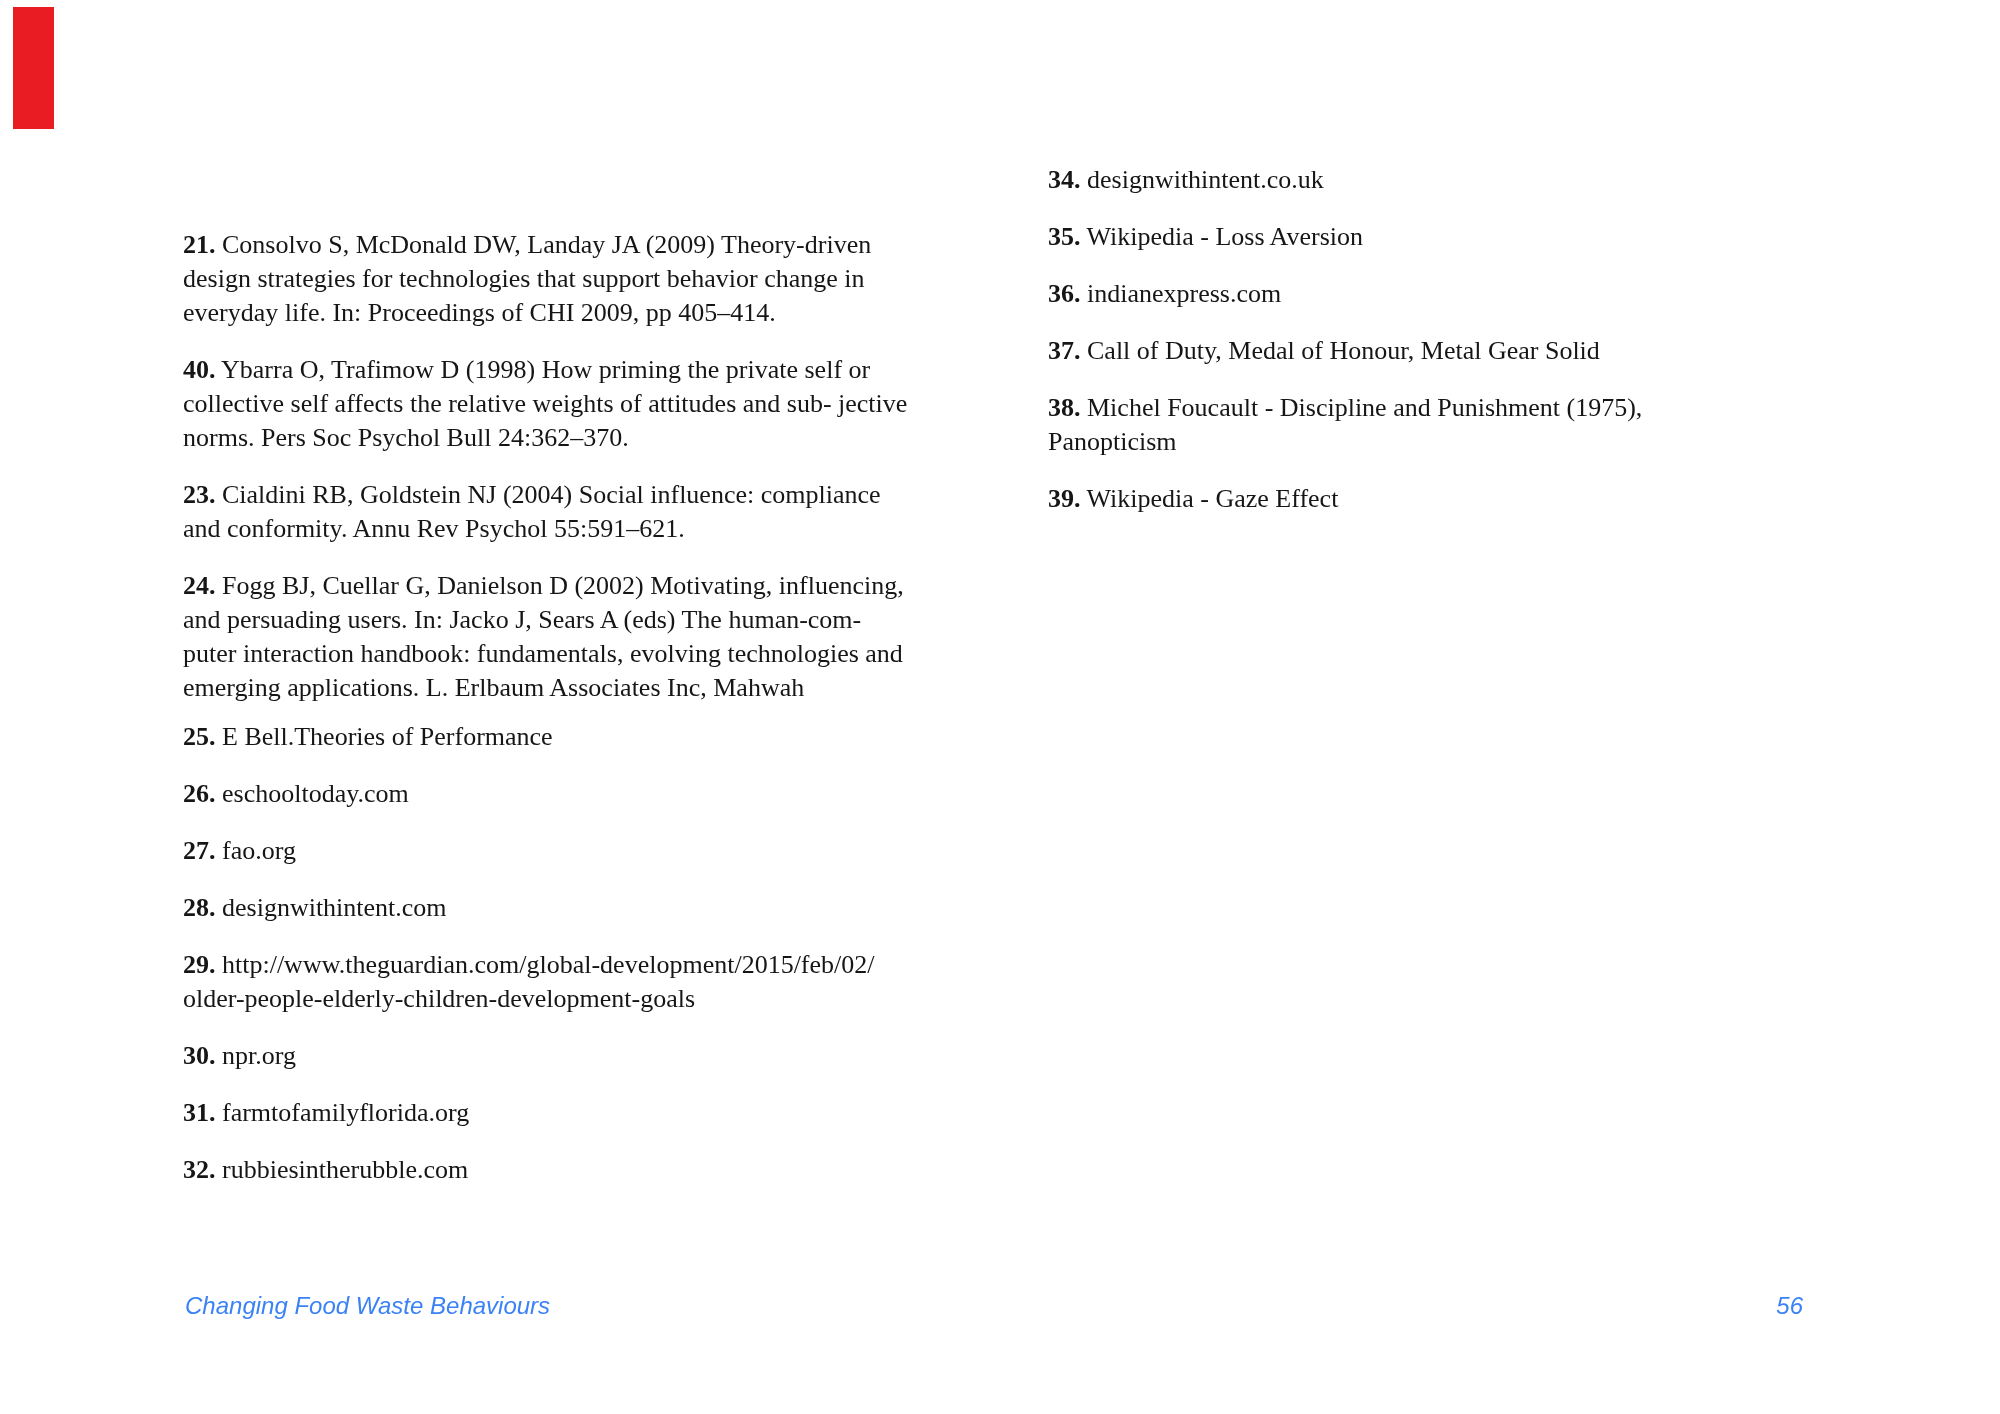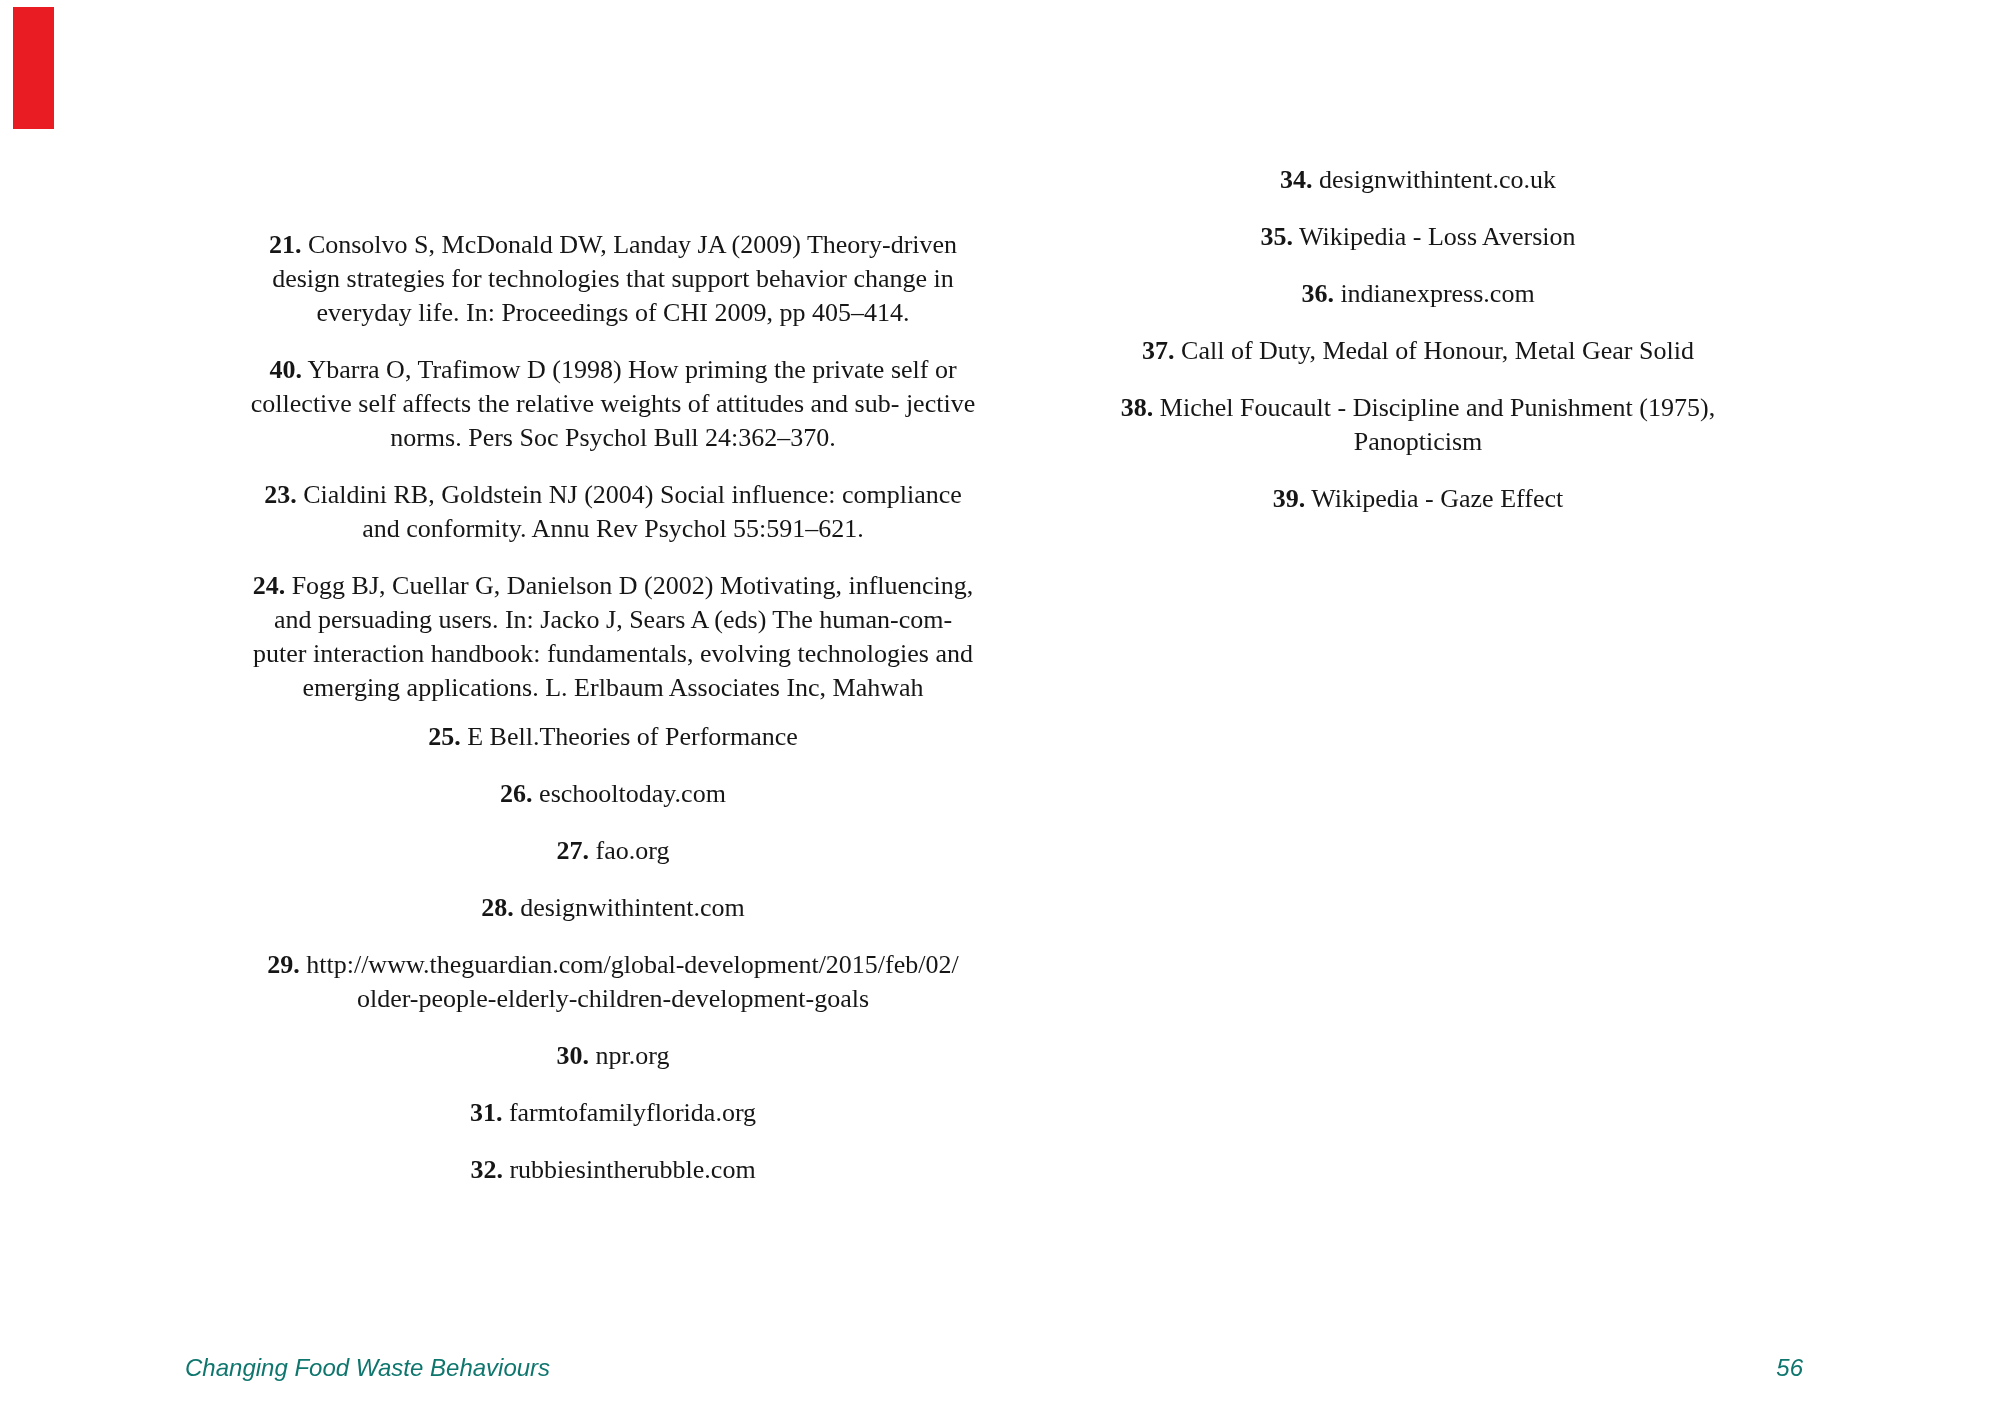--- a/index.html
+++ b/index.html
@@ -16,40 +16,39 @@
     position: absolute;
     left: 13px;
     top: 7px;
     width: 41px;
     height: 122px;
   }
   .col {
     position: absolute;
     font-size: 26px;
     line-height: 34px;
-    text-align: center;
   }
   .col-left  { left: 183px;  top: 228px; width: 860px; }
   .col-right { left: 1048px; top: 163px; width: 740px; }
   p.ref { margin: 0 0 23px 0; }
   p.ref.no-gap { margin-bottom: 15px; }
   .num { font-weight: bold; }
   .txt { white-space: pre; }
   .footer {
     position: absolute;
     left: 185px;
-    top: 1354px;
+    top: 1292px;
     width: 1618px;
     display: flex;
     justify-content: space-between;
     align-items: baseline;
     font-family: "Liberation Sans", sans-serif;
     font-style: italic;
     font-size: 24px;
-    color: #0f766e;
+    color: #3b82f6;
   }
 </style>
 </head>
 <body>
 
 <div class="page">
 
   <div class="red-marker" style="background: rgb(234, 28, 35);"></div>
 
   <div class="col col-left">

